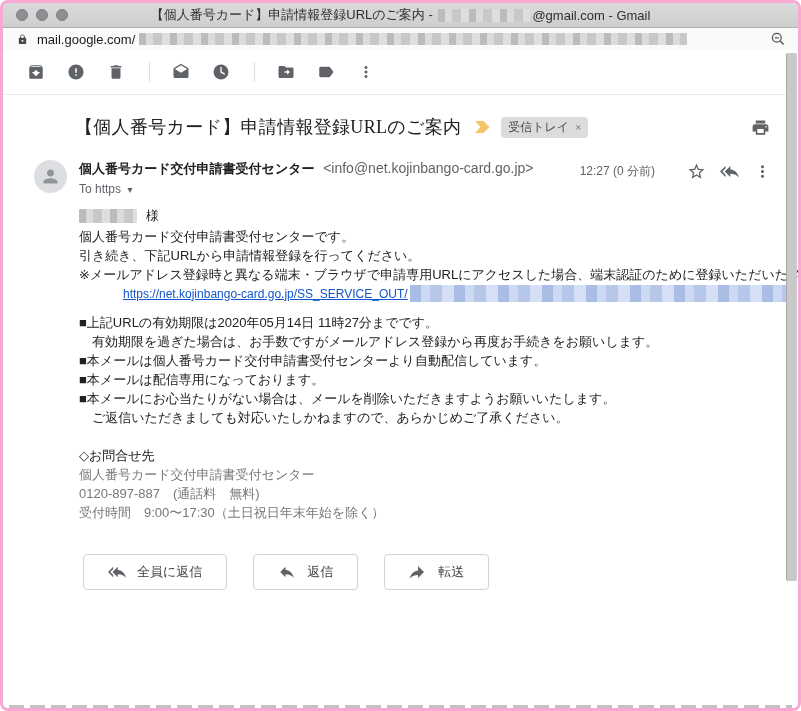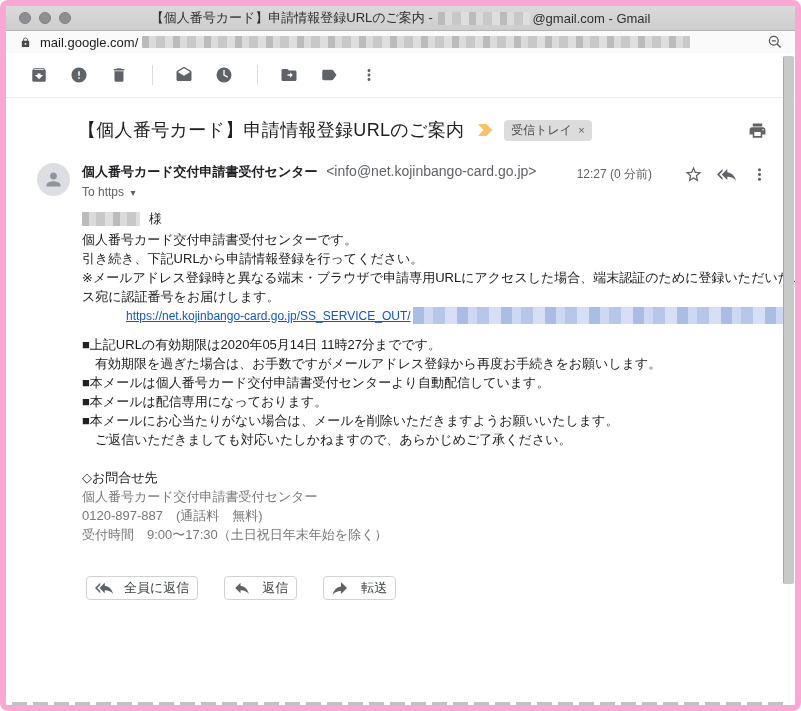--- a/index.html
+++ b/index.html
@@ -1,39 +1,39 @@
 <!DOCTYPE html>
 <html><head>
 <meta charset="utf-8">
 <style>
   html,body{margin:0;padding:0;background:#ffffff;}
   body{width:801px;height:711px;overflow:hidden;font-family:"Liberation Sans","DejaVu Sans",sans-serif;}
   .window{position:relative;width:801px;height:711px;box-sizing:border-box;background:#fff;
-          border:6px solid #f9a8d4;border-radius:8px;overflow:hidden;}
+          border:3px solid #f9a8d4;border-radius:8px;overflow:hidden;}
   
   .titlebar{height:24px;background:linear-gradient(#dadada,#cecece);border-bottom:1px solid #b2b2b2;
             display:flex;align-items:center;position:relative;}
   .traffic{position:absolute;left:13px;top:50%;transform:translateY(-50%);display:flex;gap:8px;}
   .traffic span{width:12px;height:12px;border-radius:50%;background:#8e8e93;border:1px solid #7e7e83;box-sizing:border-box;}
   .title{flex:1;display:flex;justify-content:center;align-items:center;font-size:13px;font-weight:500;color:#2e2e2e;white-space:pre;}
   .t-blur{display:inline-block;width:92px;height:13px;margin:0 2px;}
   
   .urlbar{height:22px;background:#fafafa;border-bottom:1px solid #c3c3c3;display:flex;align-items:center;padding:0 12px 0 10px;}
   .lock{display:inline-flex;margin:0 9px 0 4px;}
   .domain{font-size:13px;color:#1b1b1d;}
   .url-blur{display:inline-block;width:548px;height:12px;margin-left:4px;}
   .sp{flex:1;}
   
   .content{position:absolute;top:47px;left:0;right:0;bottom:0;background:#fff;}
   .mail-toolbar{display:flex;align-items:center;height:44px;padding-left:24px;border-bottom:1px solid #ececec;}
   .tb-btn{width:18px;height:18px;margin-right:22px;display:inline-flex;cursor:pointer;}
   .tb-btn svg{width:18px;height:18px;fill:#5f6368;}
   .tb-div{width:1px;height:20px;background:#dadce0;margin:0 22px 0 2px;}
   
-  .subject-row{display:flex;align-items:center;margin:20px 28px 0 72px;}
+  .subject-row{display:flex;align-items:center;margin:20px 28px 0 72px;font-family:Liberation Serif, serif;}
   .subject{font-size:18px;font-weight:500;color:#202124;margin:0;letter-spacing:.3px;}
   .imp{display:inline-flex;margin-left:14px;}
   .chip{display:inline-flex;align-items:center;background:#dcdcdc;color:#4c4c4c;font-size:12px;
         border-radius:4px;padding:2px 7px;margin-left:9px;gap:6px;cursor:pointer;}
   .chip-x{font-size:11px;color:#606060;cursor:pointer;}
   .printer{margin-left:auto;display:inline-flex;cursor:pointer;}
   .printer svg{width:19px;height:19px;fill:#636363;}
   
   .sender-row{display:flex;align-items:flex-start;margin:21px 26px 0 31px;}
   .avatar{width:33px;height:33px;border-radius:50%;background:#dcdee1;display:flex;align-items:center;justify-content:center;flex:0 0 33px;}
@@ -60,21 +60,21 @@
   .notes{margin-top:10px;}
   .contact{margin-top:19px;}
   .contact .gray{color:#787878;}
   
   .mosaic-gray{background-color:#e0e0e0;border-radius:1px;
     background-image:repeating-linear-gradient(90deg,rgba(110,110,110,.32) 0 7px,rgba(200,200,200,.22) 7px 14px,rgba(145,145,145,.30) 14px 23px,rgba(215,215,215,.18) 23px 31px);}
   .mosaic-blue{background-color:#cdd9f2;
     background-image:repeating-linear-gradient(90deg,#a9bde5 0 11px,#cdd9f2 11px 20px,#b6c7ea 20px 32px,#d6dff5 32px 44px);}
   
   .buttons{display:flex;gap:26px;margin:32px 0 0 80px;}
-  .btn{display:inline-flex;align-items:center;gap:11px;height:24px;padding:0 8px;border:1px solid #d2d2d2;
+  .btn{display:inline-flex;align-items:center;gap:11px;height:36px;padding:0 24px;border:1px solid #d2d2d2;
        border-radius:4px;background:#fff;font-size:13px;color:#3c4043;cursor:pointer;font-family:inherit;}
   .btn svg{width:18px;height:18px;fill:#5f6368;}
   
   .scroll-thumb{position:absolute;right:1px;top:50px;width:10px;height:528px;background:#c9c9c9;
                 border-left:1px solid #a9a9a9;border-radius:2px;}
   .bottom-edge{position:absolute;left:6px;right:6px;bottom:0;height:3px;
                background:repeating-linear-gradient(90deg,#c2c2c2 0 15px,transparent 15px 21px);}
 </style>
 </head>
 <body>
@@ -213,21 +213,20 @@
     <div class="mail-body">
       <div class="greeting">
         <span class="g-blur mosaic-gray"></span>
         <span>様</span>
       </div>
 
       <div class="bsec">
         <div class="line">個人番号カード交付申請書受付センターです。</div>
         <div class="line">引き続き、下記URLから申請情報登録を行ってください。</div>
         <div class="line">※メールアドレス登録時と異なる端末・ブラウザで申請専用URLにアクセスした場合、端末認証のために登録いただいたメールアドレ</div>
-        <div class="line">ス宛に認証番号をお届けします。</div>
       </div>
 
       <div class="link-line">
         <a class="maillink" href="#">https://net.kojinbango-card.go.jp/SS_SERVICE_OUT/</a>
         <span class="l-blur mosaic-blue"></span>
       </div>
 
       <div class="notes">
         <div class="line">■上記URLの有効期限は2020年05月14日 11時27分までです。</div>
         <div class="line">　有効期限を過ぎた場合は、お手数ですがメールアドレス登録から再度お手続きをお願いします。</div>

